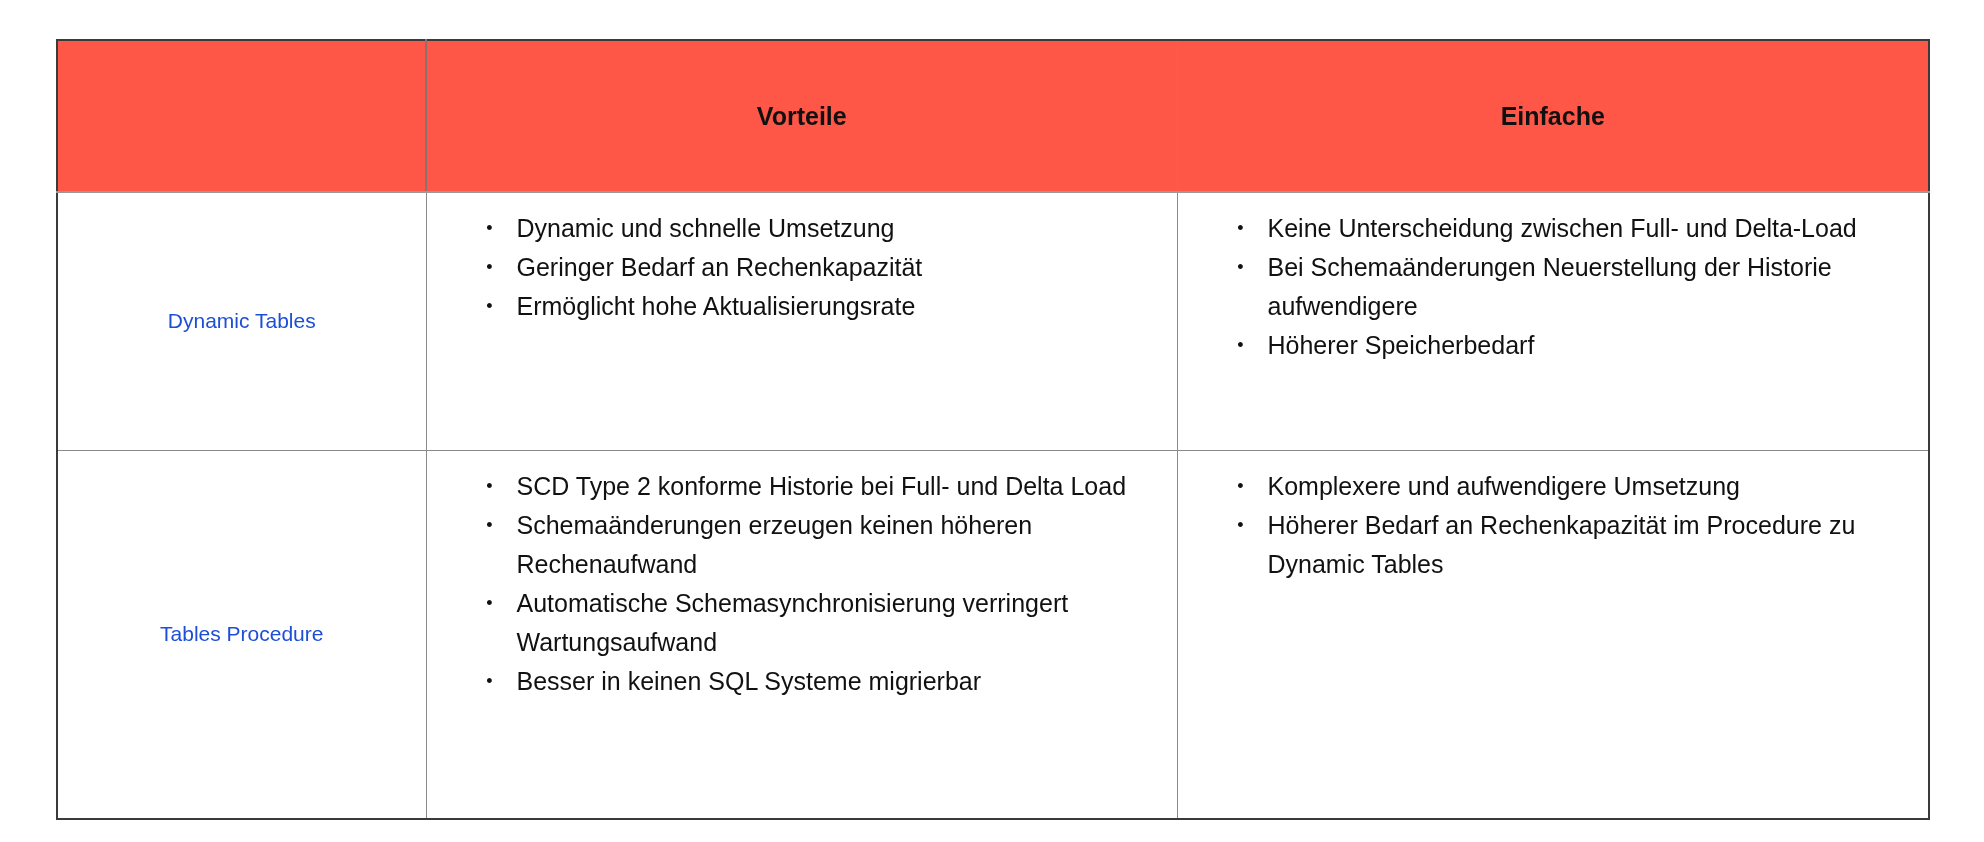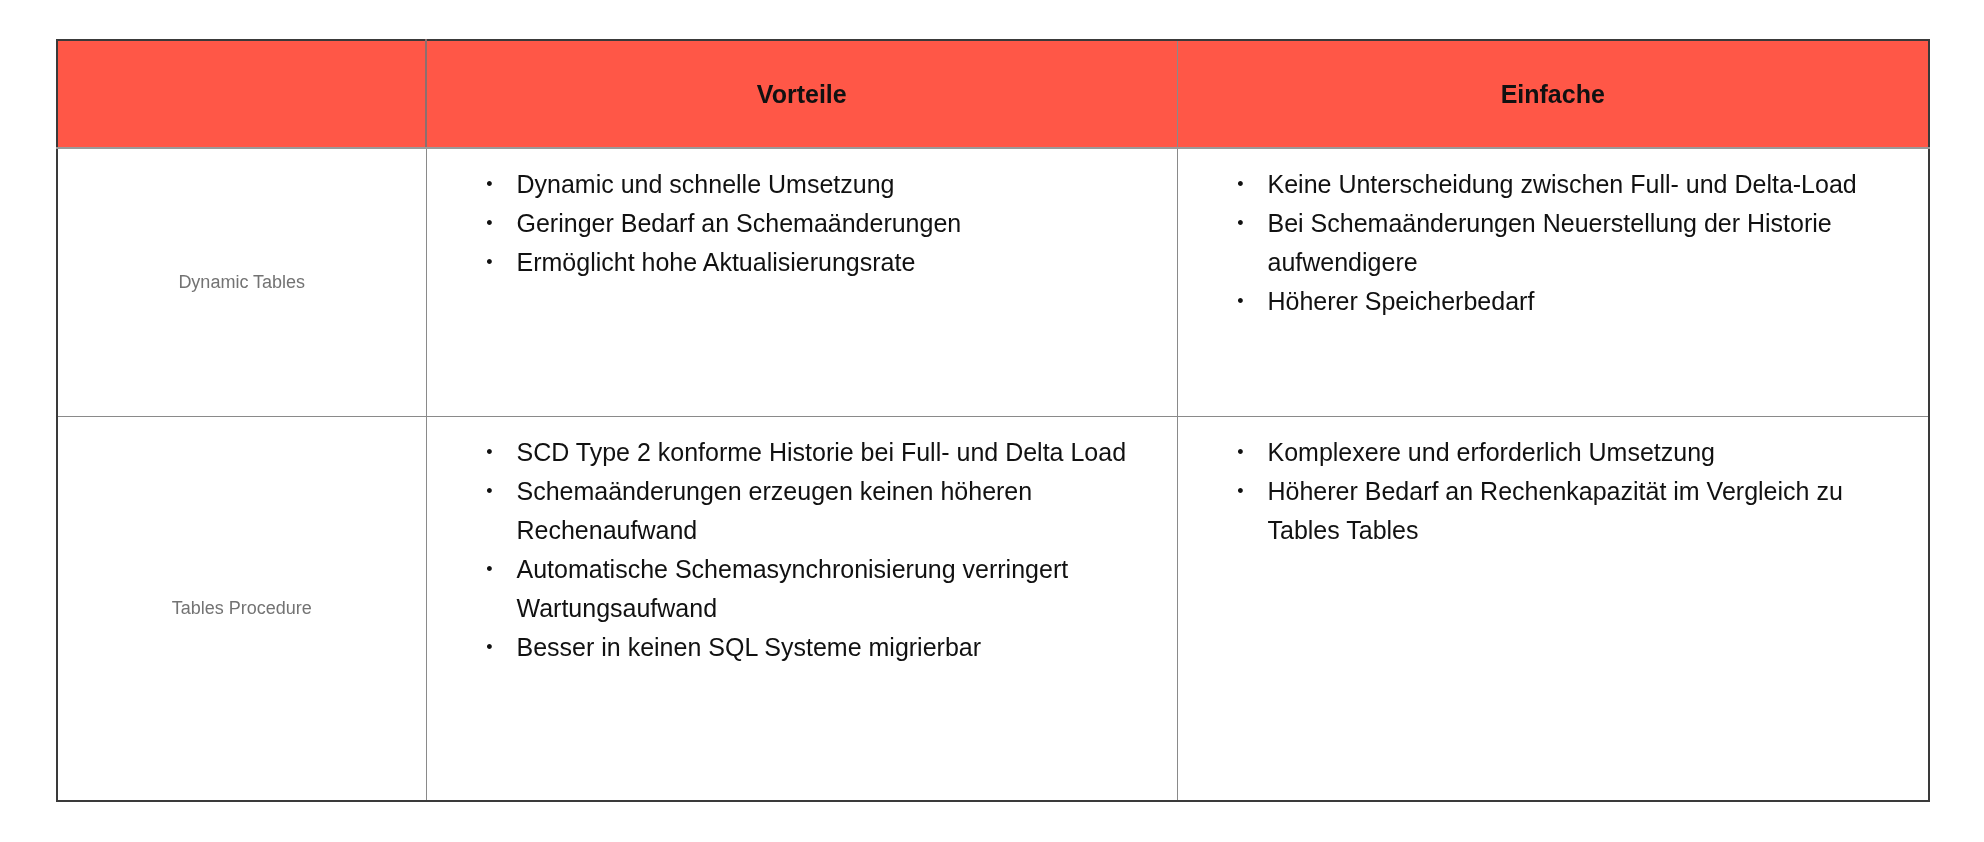--- a/index.html
+++ b/index.html
@@ -27,21 +27,21 @@
   }
   .comparison-table col.c1 { width: 369px; }
   .comparison-table col.c2 { width: 751px; }
   .comparison-table col.c3 { width: 752px; }
 
   .comparison-table th,
   .comparison-table td {
     border: 1.5px solid #8a8a8a;
     padding: 0;
   }
-  .comparison-table thead tr { height: 108px; }
+  .comparison-table thead tr { height: 152px; }
   .comparison-table thead th {
     background: #ff5747;
     font-weight: bold;
     font-size: 25px;
     text-align: center;
     vertical-align: middle;
     color: #111111;
     border-bottom: 2px solid #9a9a9a;
   }
   .comparison-table thead th:first-child {
@@ -49,22 +49,22 @@
   }
   .comparison-table thead th + th {
     border-left: 1.5px solid #8c6f6f;
   }
   tr.row-dynamic { height: 258px; }
   tr.row-stored  { height: 369px; }
 
   td.row-label {
     text-align: center;
     vertical-align: middle;
-    font-size: 18px;
-    color: #737373;
+    font-size: 21px;
+    color: #1d4ed8;
   }
   td.bullet-cell {
     vertical-align: top;
   }
   ul.bullet-list {
     margin: 0;
     padding: 16px 20px 0 90px;
     list-style: none;
   }
   ul.bullet-list li {
@@ -102,21 +102,21 @@
       <th>Vorteile</th>
       <th>Einfache</th>
     </tr>
   </thead>
   <tbody>
     <tr class="row-dynamic">
       <td class="row-label">Dynamic Tables</td>
       <td class="bullet-cell col-vorteile">
         <ul class="bullet-list">
           <li><span class="bullet">•</span><span>Dynamic und schnelle Umsetzung</span></li>
-          <li><span class="bullet">•</span><span>Geringer Bedarf an Schemaänderungen</span></li>
+          <li><span class="bullet">•</span><span>Geringer Bedarf an Rechenkapazität</span></li>
           <li><span class="bullet">•</span><span>Ermöglicht hohe Aktualisierungsrate</span></li>
         </ul>
       </td>
       <td class="bullet-cell col-nachteile">
         <ul class="bullet-list">
           <li><span class="bullet">•</span><span>Keine Unterscheidung zwischen Full- und Delta-Load</span></li>
           <li><span class="bullet">•</span><span>Bei Schemaänderungen Neuerstellung der Historie aufwendigere</span></li>
           <li><span class="bullet">•</span><span>Höherer Speicherbedarf</span></li>
         </ul>
       </td>
@@ -126,19 +126,19 @@
       <td class="bullet-cell col-vorteile">
         <ul class="bullet-list">
           <li><span class="bullet">•</span><span>SCD Type 2 konforme Historie bei Full- und Delta Load</span></li>
           <li><span class="bullet">•</span><span>Schemaänderungen erzeugen keinen höheren Rechenaufwand</span></li>
           <li><span class="bullet">•</span><span>Automatische Schemasynchronisierung verringert Wartungsaufwand</span></li>
           <li><span class="bullet">•</span><span>Besser in keinen SQL Systeme migrierbar</span></li>
         </ul>
       </td>
       <td class="bullet-cell col-nachteile">
         <ul class="bullet-list">
-          <li><span class="bullet">•</span><span>Komplexere und erforderlich Umsetzung</span></li>
-          <li><span class="bullet">•</span><span>Höherer Bedarf an Rechenkapazität im Vergleich zu Tables Tables</span></li>
+          <li><span class="bullet">•</span><span>Komplexere und aufwendigere Umsetzung</span></li>
+          <li><span class="bullet">•</span><span>Höherer Bedarf an Rechenkapazität im Procedure zu Dynamic Tables</span></li>
         </ul>
       </td>
     </tr>
   </tbody>
 </table>
 
 </body></html>

